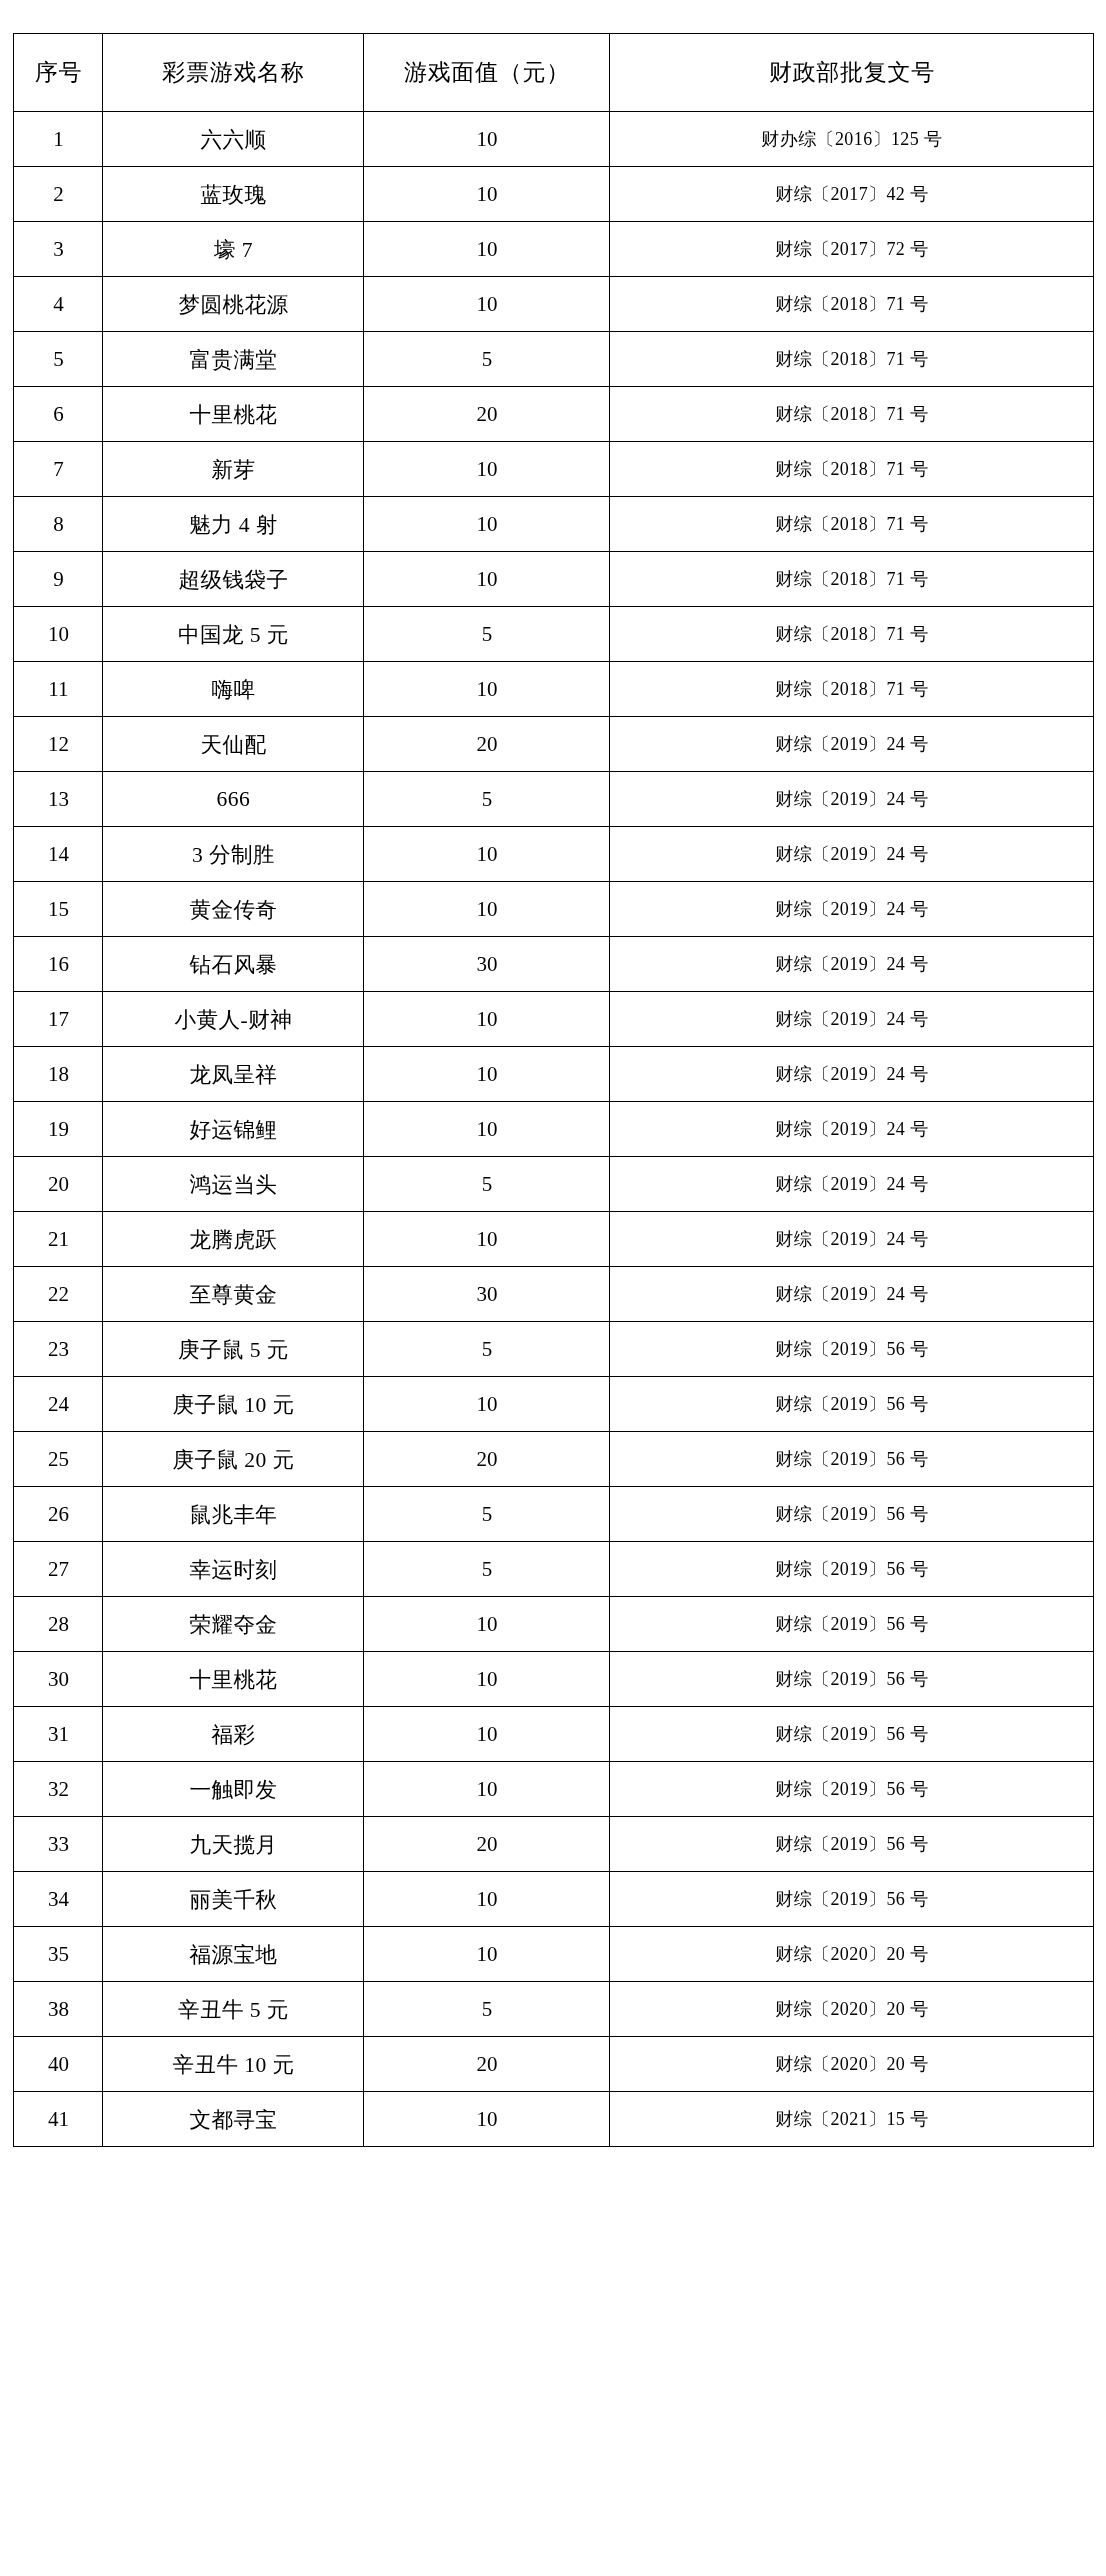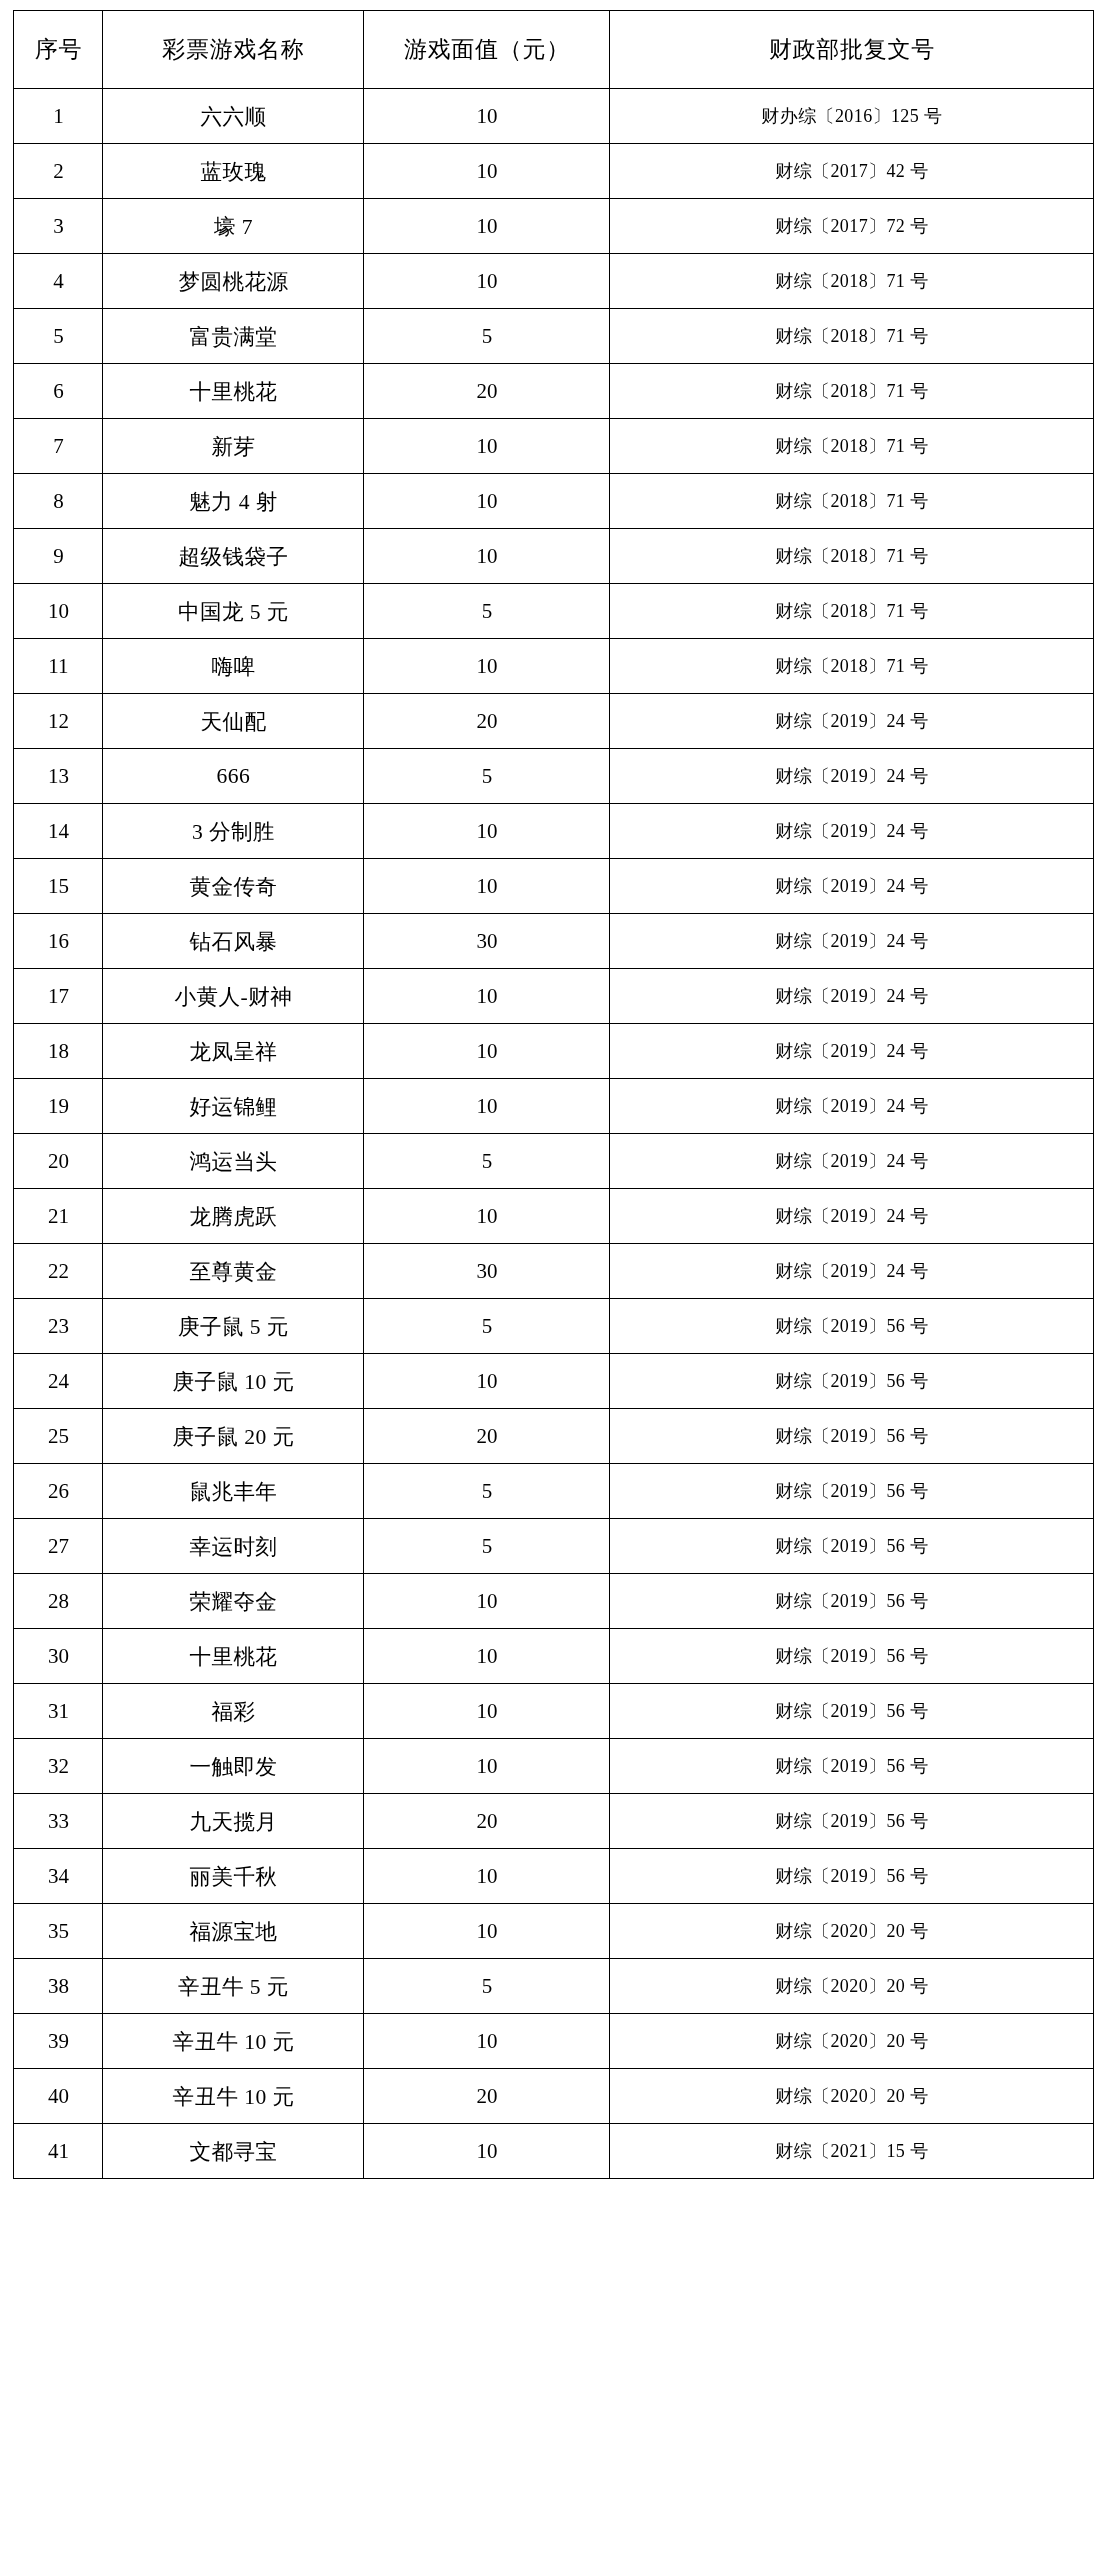--- a/index.html
+++ b/index.html
@@ -9,20 +9,21 @@
   }
   body {
     width: 1107px;
     font-family: "Liberation Serif", "DejaVu Serif", serif;
     color: #000000;
   }
   .page {
     width: 1056px;
     box-sizing: border-box;
     padding: 10.4px 13.4px 7.4px 13.4px;
+    margin-top: 23px;
   }
   table.lottery-table {
     border-collapse: collapse;
     width: 1080px;
     margin: 0 auto;
     table-layout: fixed;
   }
   table.lottery-table td,
   table.lottery-table th {
     border: 0.7px solid #000000;
@@ -274,26 +275,20 @@
           <td class="cell-value">10</td>
           <td class="cell-doc">财综〔2020〕20 号</td>
         </tr>
         <tr>
           <td class="cell-no">38</td>
           <td class="cell-name">辛丑牛 5 元</td>
           <td class="cell-value">5</td>
           <td class="cell-doc">财综〔2020〕20 号</td>
         </tr>
         <tr>
-          <td class="cell-no">39</td>
-          <td class="cell-name">辛丑牛 10 元</td>
-          <td class="cell-value">10</td>
-          <td class="cell-doc">财综〔2020〕20 号</td>
-        </tr>
-        <tr>
           <td class="cell-no">40</td>
           <td class="cell-name">辛丑牛 10 元</td>
           <td class="cell-value">20</td>
           <td class="cell-doc">财综〔2020〕20 号</td>
         </tr>
         <tr>
           <td class="cell-no">41</td>
           <td class="cell-name">文都寻宝</td>
           <td class="cell-value">10</td>
           <td class="cell-doc">财综〔2021〕15 号</td>

